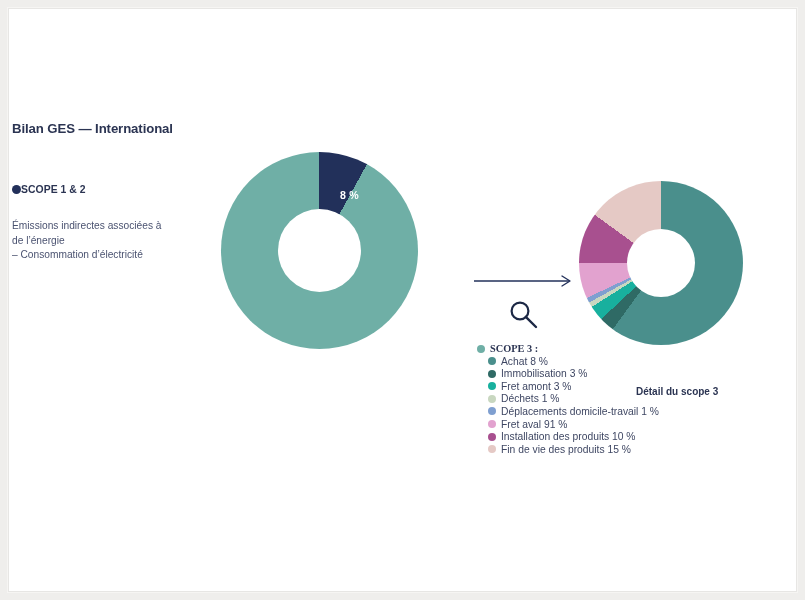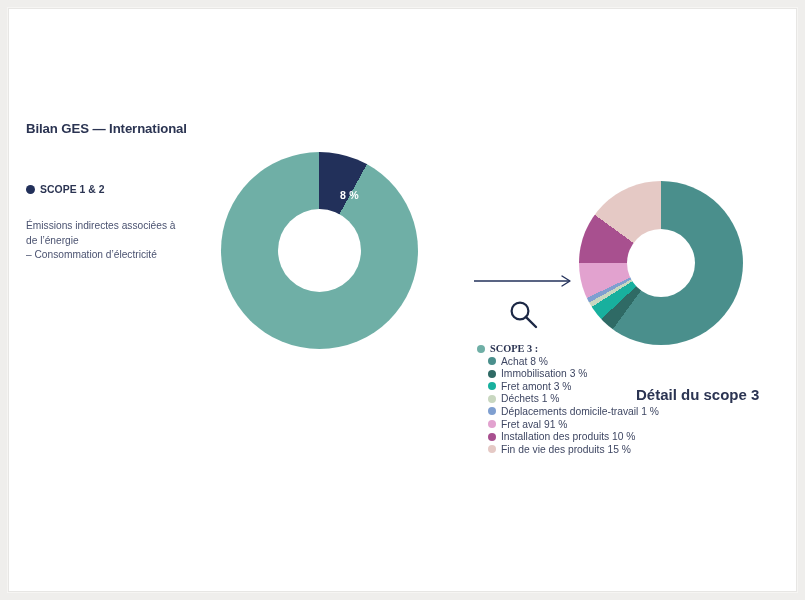--- a/index.html
+++ b/index.html
@@ -20,37 +20,36 @@
     height: 584px;
     background: #ffffff;
     border: 1px solid #e7e6e4;
     box-shadow: 0 0 0 1px #f6f5f3;
     overflow: hidden;
   }
 
   
   #left-col {
     position: absolute;
-    left: 17px;
+    left: 3px;
     top: 112px;
     width: 215px;
   }
 
   #page-title {
     font-size: 13.2px;
     font-weight: bold;
     color: #2b3452;
     letter-spacing: -0.1px;
     white-space: nowrap;
   }
 
   .scope-head {
     display: flex;
     align-items: center;
-    gap: 5px;
     margin-top: 48px;
   }
   .scope-head .dot {
     width: 9px; height: 9px; border-radius: 50%;
     flex: 0 0 auto;
   }
   .scope-head .lbl {
     font-size: 10.4px;
     font-weight: bold;
     color: #2b3452;
@@ -139,21 +138,21 @@
   .legend-row .dot {
     width: 8px; height: 8px; border-radius: 50%; flex: 0 0 auto;
   }
   .legend-row .lbl {
     font-size: 10.3px; color: #3f4763; white-space: nowrap;
   }
 
   #detail-caption {
     position: absolute;
     left: 627px; top: 377px;
-    font-size: 15px;
+    font-size: 10px;
     font-weight: bold;
     color: #2b3452;
     white-space: nowrap;
   }
 </style>
 </head>
 <body>
 
 <div id="slide-frame">
 

